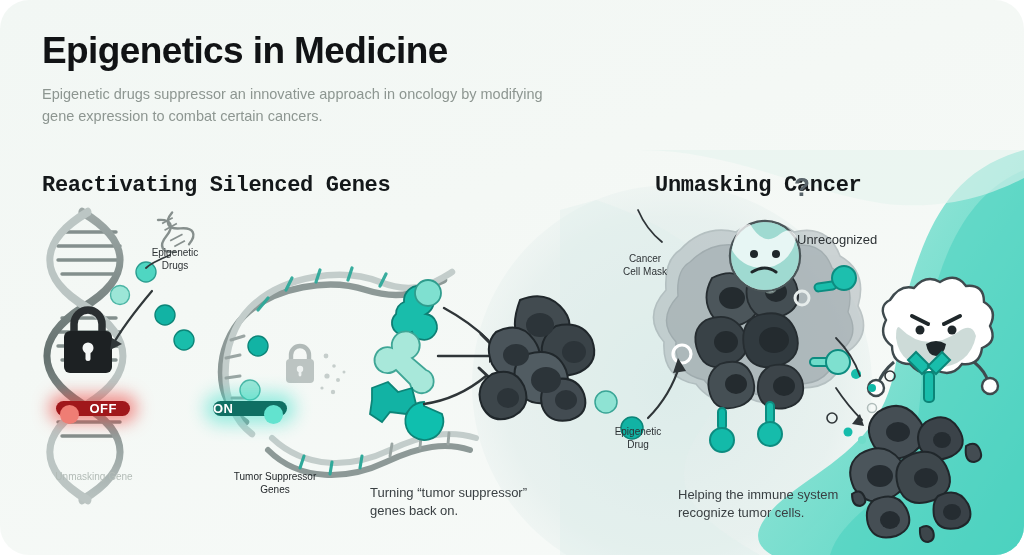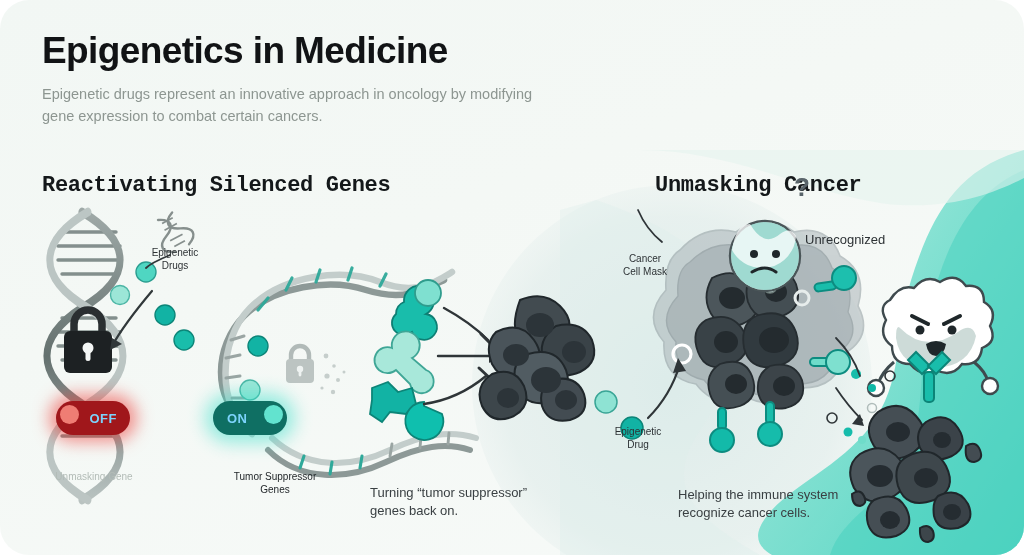--- a/index.html
+++ b/index.html
@@ -68,25 +68,25 @@
     white-space: pre-line;
   }
   .muted { color: #b3bcb7; }
 
   
   .toggle {
     position: absolute;
     display: flex;
     align-items: center;
     border-radius: 999px;
-    height: 34px;
+    height: 15px;
     width: 74px;
     font-size: 13px;
     font-weight: bold;
-    color: #7dd3fc;
+    color: #ffffff;
     letter-spacing: 0.5px;
   }
   .toggle .knob {
     position: absolute;
     width: 19px; height: 19px;
     border-radius: 50%;
     top: 3.5px;
   }
   #toggle-off {
     left: 56px; top: 401px;
@@ -97,21 +97,21 @@
   #toggle-off .knob { left: 4px; background: #ef7d74; }
   #toggle-off .toggle-text { margin-right: 13px; }
 
   #toggle-on {
     left: 213px; top: 401px;
     background: #0f6f63;
     box-shadow: 0 0 17px 8px rgba(45,222,199,0.48);
     justify-content: flex-start;
   }
   #toggle-on .knob { right: 4px; background: #62e3cf; }
-  #toggle-on .toggle-text { margin-left: 14px; }
+  #toggle-on .toggle-text { margin-left: 0; }
 
   .toggle-text { position: relative; z-index: 2; }
 </style>
 </head>
 <body>
 
 <div id="canvas">
 
   <svg class="bg-layer" width="1024" height="555" viewBox="0 0 1024 555">
     <defs>
@@ -147,21 +147,21 @@
              L1024,555 Z" fill="#48d2bf" opacity="0.55"></path>
 
     <path d="M640,150 C 740,150 820,200 900,205 C 960,208 1000,190 1024,178
              L1024,150 Z" fill="#e4f3ef" opacity="0.6"></path>
     <path d="M596,200 C 700,235 790,300 700,430 C 660,490 700,520 760,555
              L560,555 L560,210 Z" fill="#dcefeb" opacity="0.35"></path>
   </svg>
 
   <div id="header">
     <h1 id="title">Epigenetics in Medicine</h1>
-    <p id="subtitle">Epigenetic drugs represent an innovative approach in oncology by modifying gene expression to combat certain cancers.</p>
+    <p id="subtitle">Epigenetic drugs suppressor an innovative approach in oncology by modifying gene expression to combat certain cancers.</p>
   </div>
 
   <div class="section-heading" id="heading-left">Reactivating Silenced Genes</div>
   <div class="section-heading" id="heading-right">Unmasking Cancer</div>
 
   <svg style="position:absolute; left:0; top:150px;" width="620" height="405" viewBox="0 0 620 405">
 
     <g opacity="0.95">
 
       <g stroke="#7e8a88" stroke-width="3.4" stroke-linecap="round">
@@ -455,18 +455,18 @@
 
   <div class="caption" style="left:370px; top:484px; width:215px;">Turning “tumor suppressor”
 genes back on.</div>
 
   <div class="label" style="left:600px; top:252px; width:90px;">Cancer
 Cell Mask</div>
 
   <div class="label" style="left:592px; top:425px; width:92px;">Epigenetic
 Drug</div>
 
-  <div class="label" style="left:797px; top:231px; width:110px; text-align:left; font-size:13px;padding-left:8px;">Unrecognized</div>
+  <div class="label" style="left:797px; top:231px; width:110px; text-align:left; font-size:13px;">Unrecognized</div>
 
   <div class="caption" style="left:678px; top:486px; width:200px;">Helping the immune system
-recognize cancer cells.</div>
+recognize tumor cells.</div>
 
 </div>
 
 </body></html>

